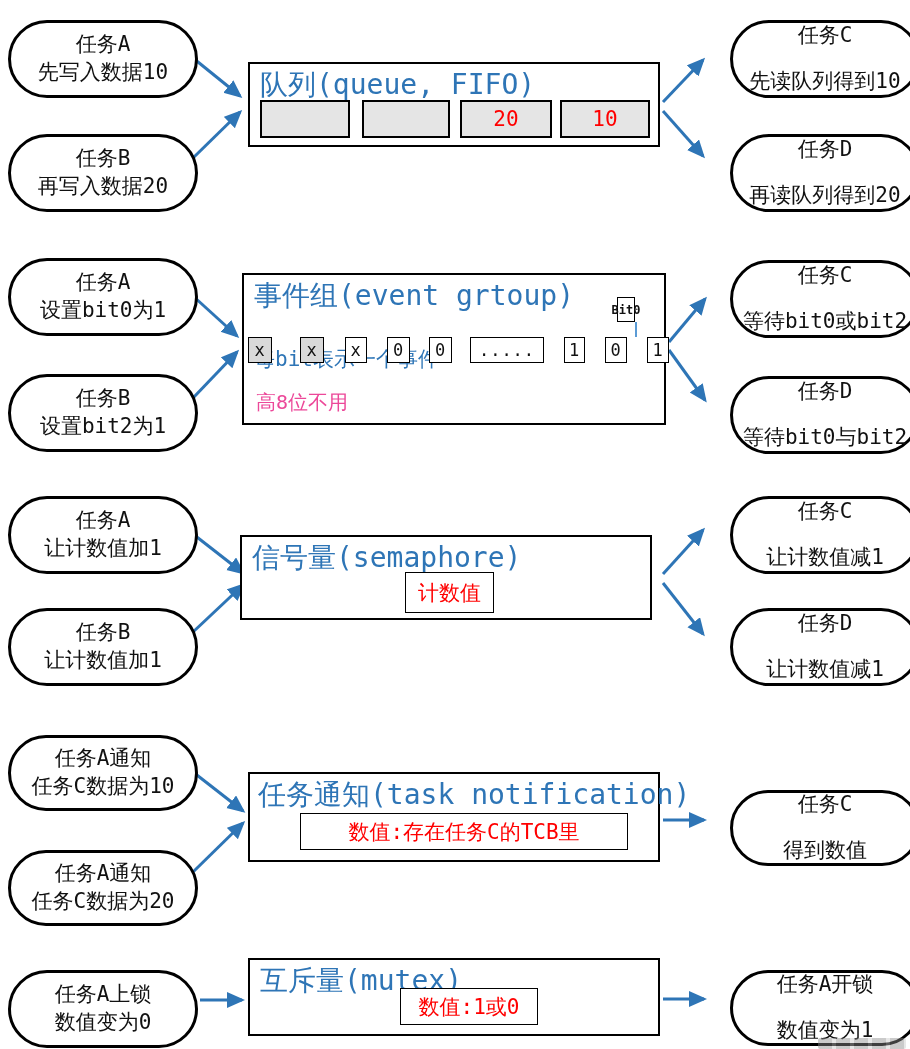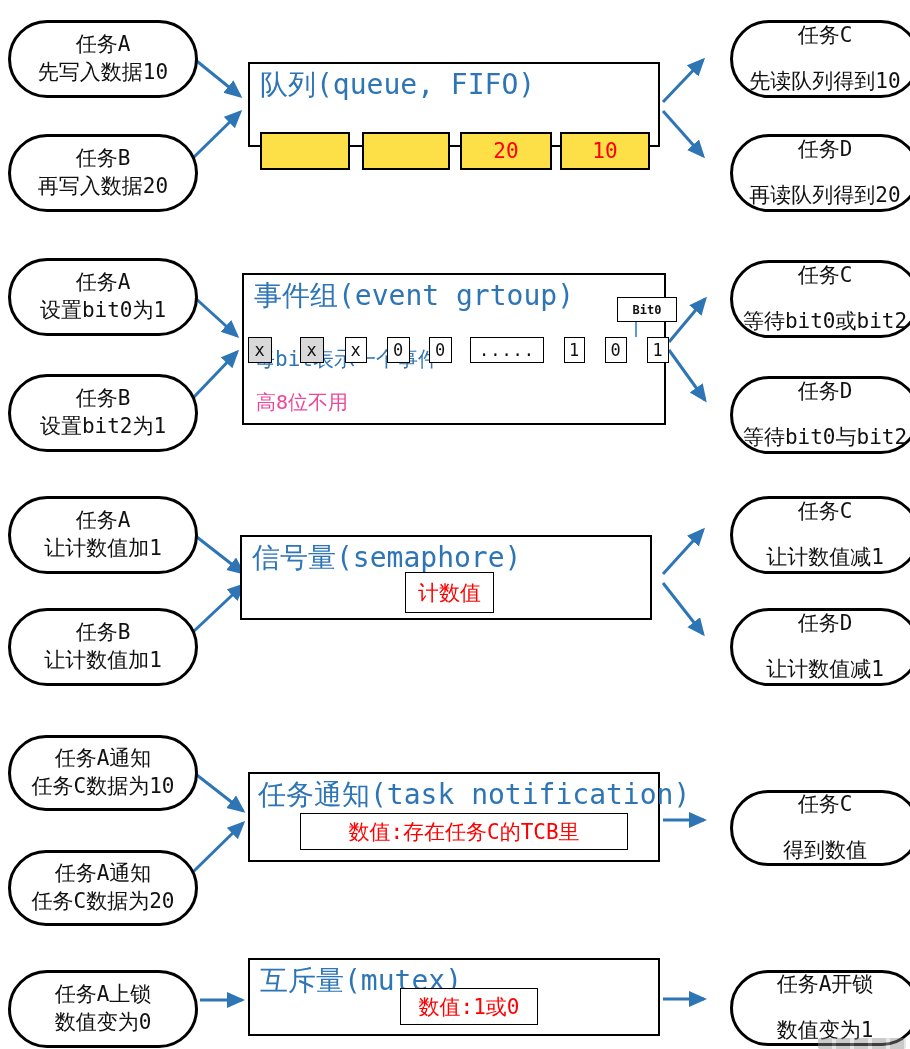--- a/index.html
+++ b/index.html
@@ -22,30 +22,30 @@
     position:absolute;border:2px solid #000;background:#fff;z-index:2;box-sizing:border-box;
   }
   .cbox .title{
     position:absolute;left:10px;top:2px;font-size:28px;color:#2E75B6;white-space:nowrap;
   }
   .cbox .subtitle{
     position:absolute;left:10px;top:30px;font-size:21px;color:#2E75B6;white-space:nowrap;margin-top:40px;
   }
   .qcell{
     position:absolute;top:36px;height:38px;border:2px solid #000;box-sizing:border-box;
-    display:flex;align-items:center;justify-content:center;font-size:21px;color:#FF0000;background:#fde047;margin-top:32px;
+    display:flex;align-items:center;justify-content:center;font-size:21px;color:#FF0000;background:#e5e5e5;
   }
   .bitcell{
     position:absolute;top:62px;height:26px;border:1.5px solid #000;box-sizing:border-box;
     display:flex;align-items:center;justify-content:center;font-size:17px;color:#111;background:#fff;
     letter-spacing:1px;
   }
   .bitcell.gray{background:#D9D9D9;}
   .bit0-label{
-    position:absolute;left:373px;top:22px;width:60px;height:25px;border:1.5px solid #000;
+    position:absolute;left:373px;top:22px;width:18px;height:25px;border:1.5px solid #000;
     box-sizing:border-box;display:flex;align-items:center;justify-content:center;
     font-size:12px;font-weight:bold;background:#fff;
   }
   .bit0-connector{
     position:absolute;left:391px;top:47px;width:2px;height:15px;background:#5B9BD5;
   }
   .event-note{
     position:absolute;left:12px;top:114px;font-size:20px;color:#ec4899;white-space:nowrap;
   }
   .redbox{

